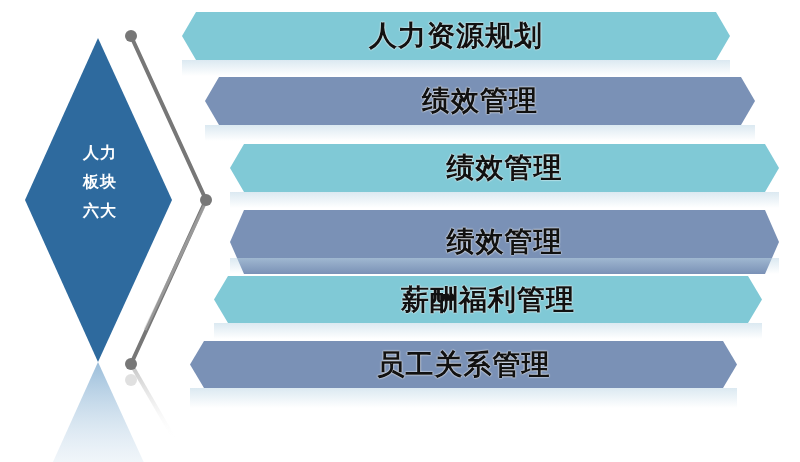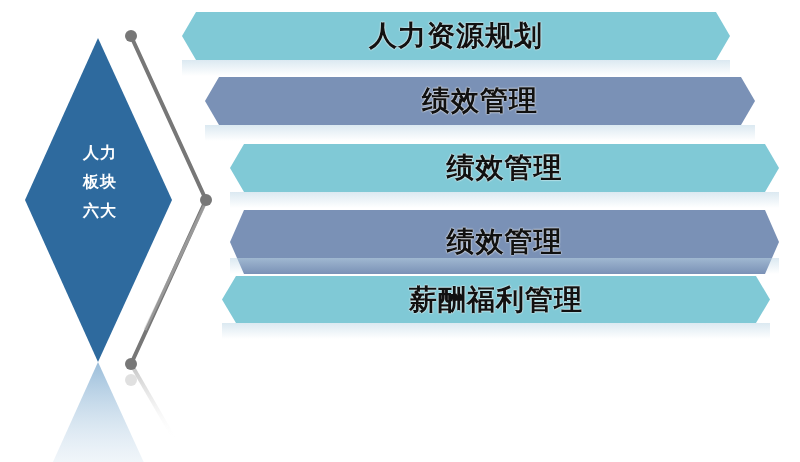--- a/index.html
+++ b/index.html
@@ -80,21 +80,28 @@
   </div>
 
   <div class="banner" style="left:230px; top:210px; width:549px; height:64px;">
     <svg class="shape" viewBox="0 0 549 48" preserveAspectRatio="none">
       <polygon points="0,24 14,0 535,0 549,24 535,48 14,48" fill="#7a91b6"></polygon>
     </svg>
     <div class="refl" style="top:48px;"></div>
     <div class="label">绩效管理</div>
   </div>
 
-  <div class="banner" style="left:222px; top:276px; width:548px; height:47px;">
+  <div class="banner" style="left:214px; top:276px; width:548px; height:47px;">
     <svg class="shape" viewBox="0 0 548 47" preserveAspectRatio="none">
       <polygon points="0,23.5 14,0 534,0 548,23.5 534,47 14,47" fill="#80c9d6"></polygon>
     </svg>
     <div class="refl" style="top:47px;"></div>
     <div class="label">薪酬福利管理</div>
   </div>
 
+  <div class="banner" style="left:190px; top:341px; width:547px; height:47px;">
+    <svg class="shape" viewBox="0 0 547 47" preserveAspectRatio="none">
+      <polygon points="0,23.5 14,0 533,0 547,23.5 533,47 14,47" fill="#7a91b6"></polygon>
+    </svg>
+    <div class="refl" style="top:47px; height:20px;"></div>
+    <div class="label">员工关系管理</div>
+  </div>
 </div>
 
 </body></html>

